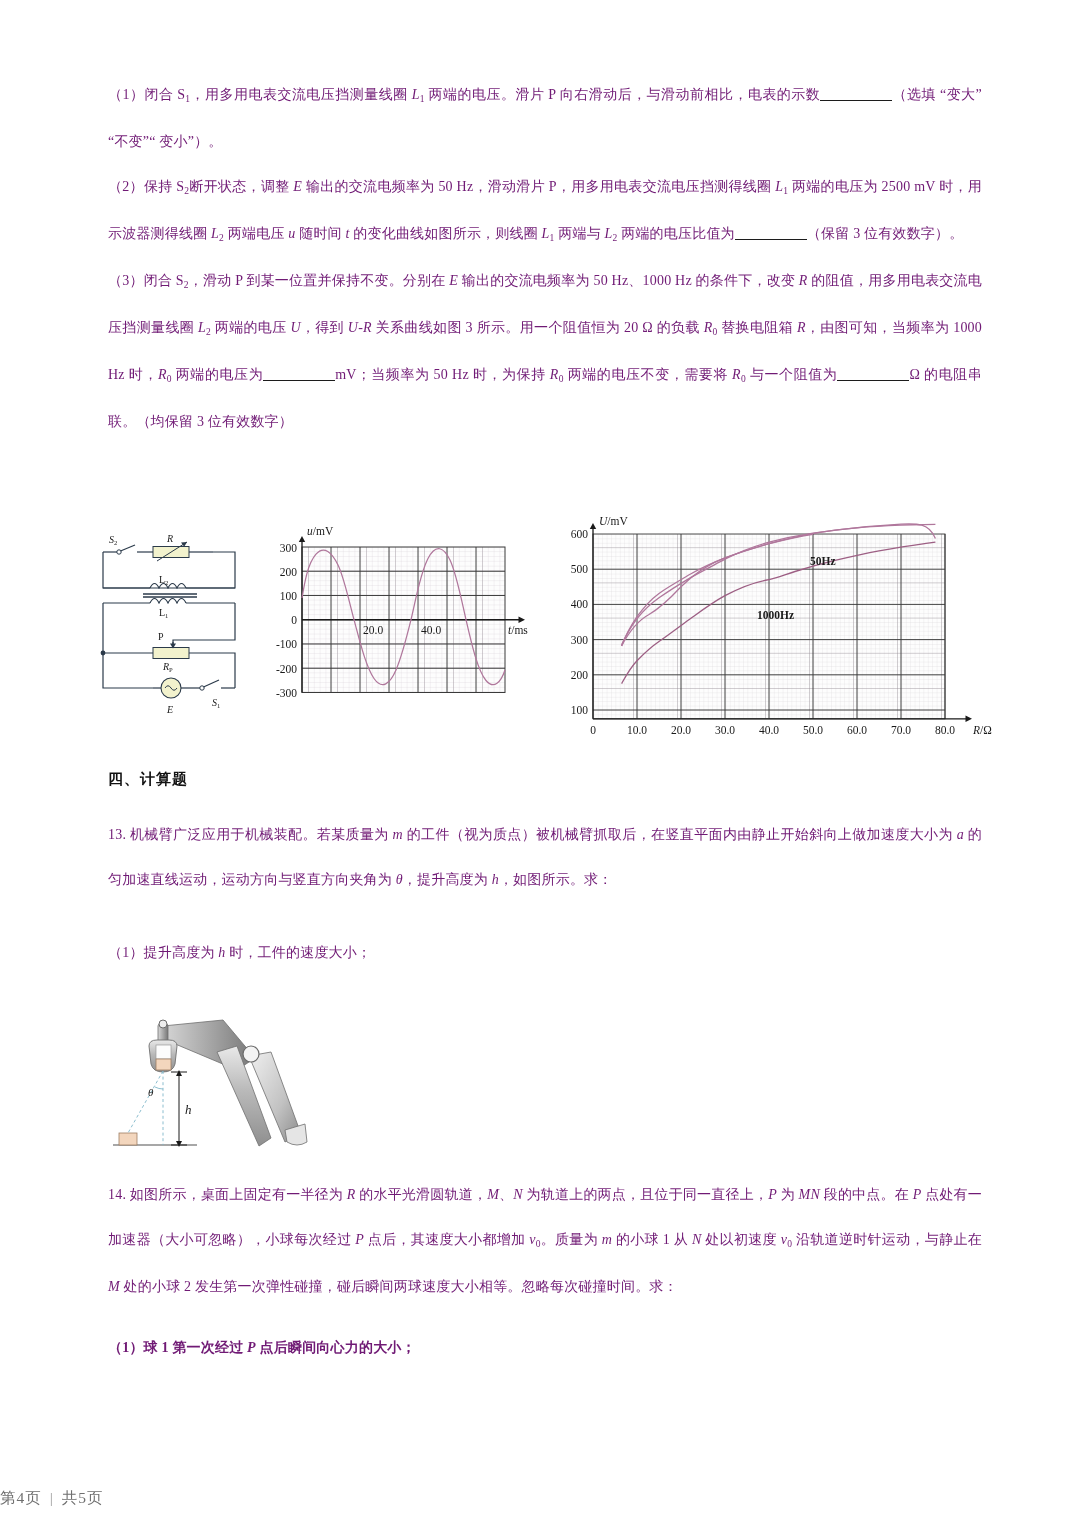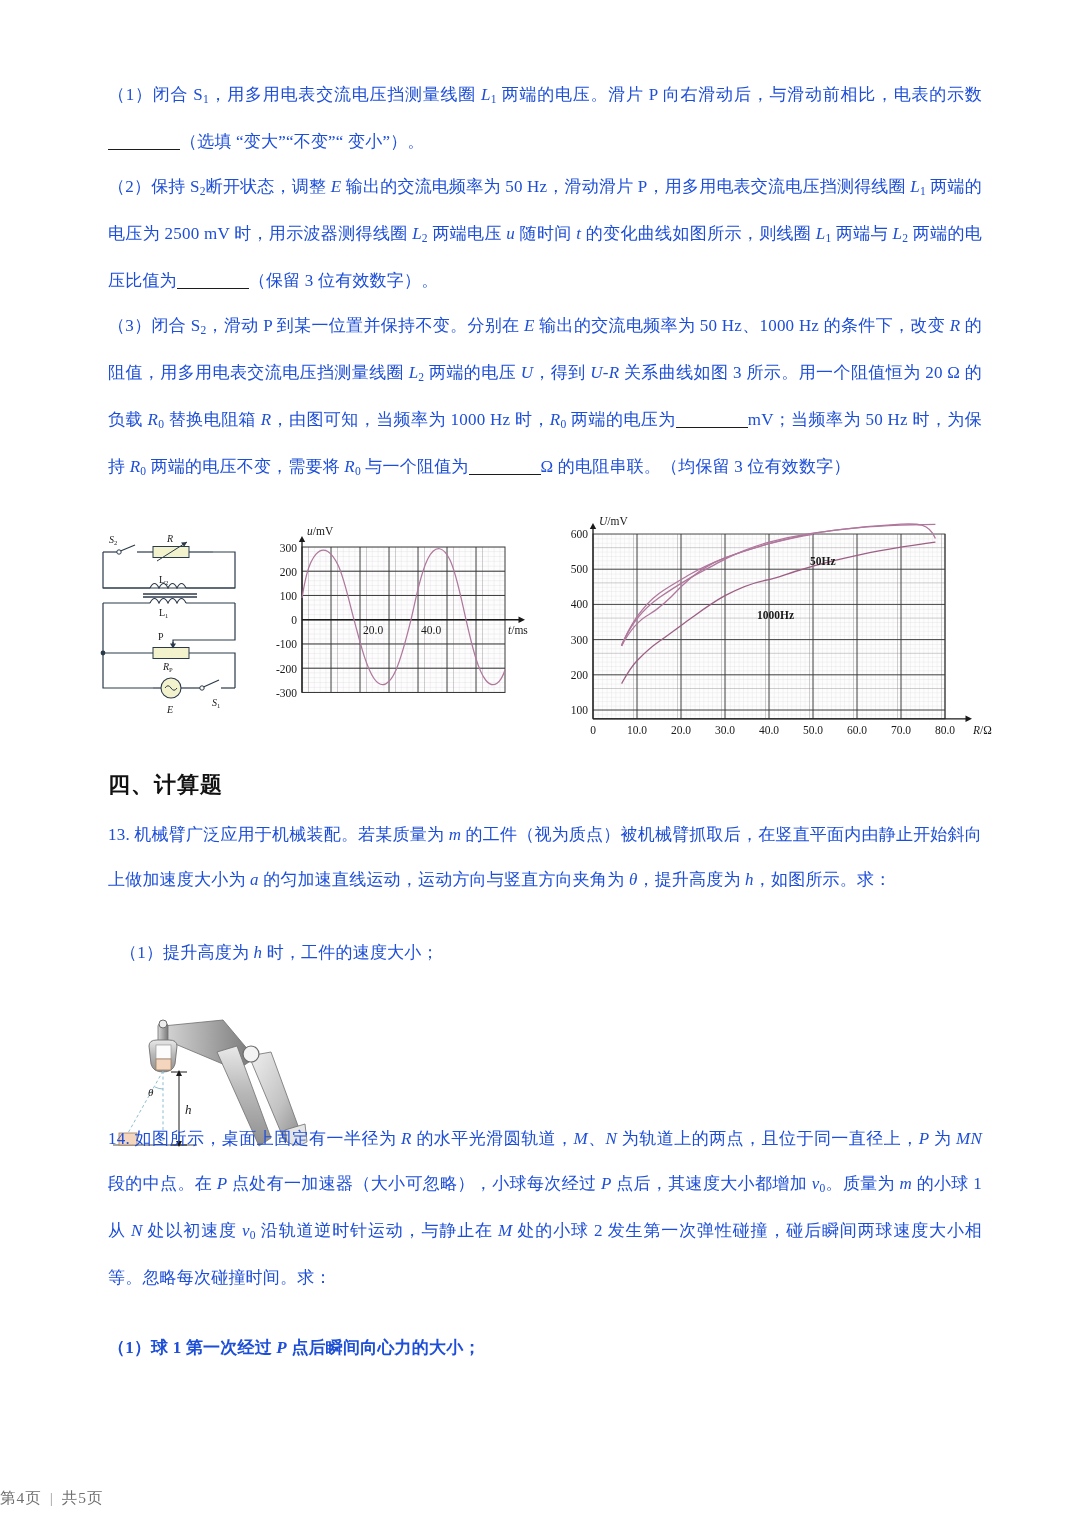--- a/index.html
+++ b/index.html
@@ -18,26 +18,26 @@
     padding:0;
   }
   .content{
     position:absolute;
     left:108px;
     top:72px;
     width:874px;
   }
   p.para{
     margin:0 0 0 0;
-    font-size:17px;
+    font-size:14px;
     line-height:45px;
     text-align:justify;
     text-justify:inter-ideograph;
     letter-spacing:0.2px;
-    color:#1d4ed8;
+    color:#701a75;
   }
   .ital{font-family:"Liberation Serif","DejaVu Serif",serif;font-style:italic;}
   sub{font-size:0.68em;vertical-align:baseline;position:relative;top:0.28em;}
   .blank{
     display:inline-block;
     min-width:72px;
     border-bottom:1.4px solid #1c1c1c;
     height:1em;
     vertical-align:-0.15em;
   }
@@ -59,51 +59,50 @@
   #scope{left:155px;top:10px;width:290px;height:200px;}
 
   
   #urchart{left:450px;top:0px;width:450px;height:245px;}
 
   
   .sechead{
     position:absolute;
     left:108px;
     top:770px;
-    font-size:22px;
+    font-size:15px;
     font-weight:bold;
     font-family:"Liberation Sans","DejaVu Sans",sans-serif;
     letter-spacing:1px;
     color:#121212;
   }
 
   .block13{
     position:absolute;
     left:108px;
     top:812px;
     width:874px;
   }
   .block13sub{
     position:absolute;
     left:108px;
     top:930px;
     width:874px;
-    margin-left:12px;
   }
   #armfig{
     position:absolute;
     left:105px;
     top:1012px;
     width:230px;
     height:150px;
   }
   .block14{
     position:absolute;
     left:108px;
-    top:1116px;
+    top:1172px;
     width:874px;
   }
   .block14sub{
     position:absolute;
     left:108px;
     top:1325px;
     width:874px;
     font-weight:bold;
   }
   .footer{

